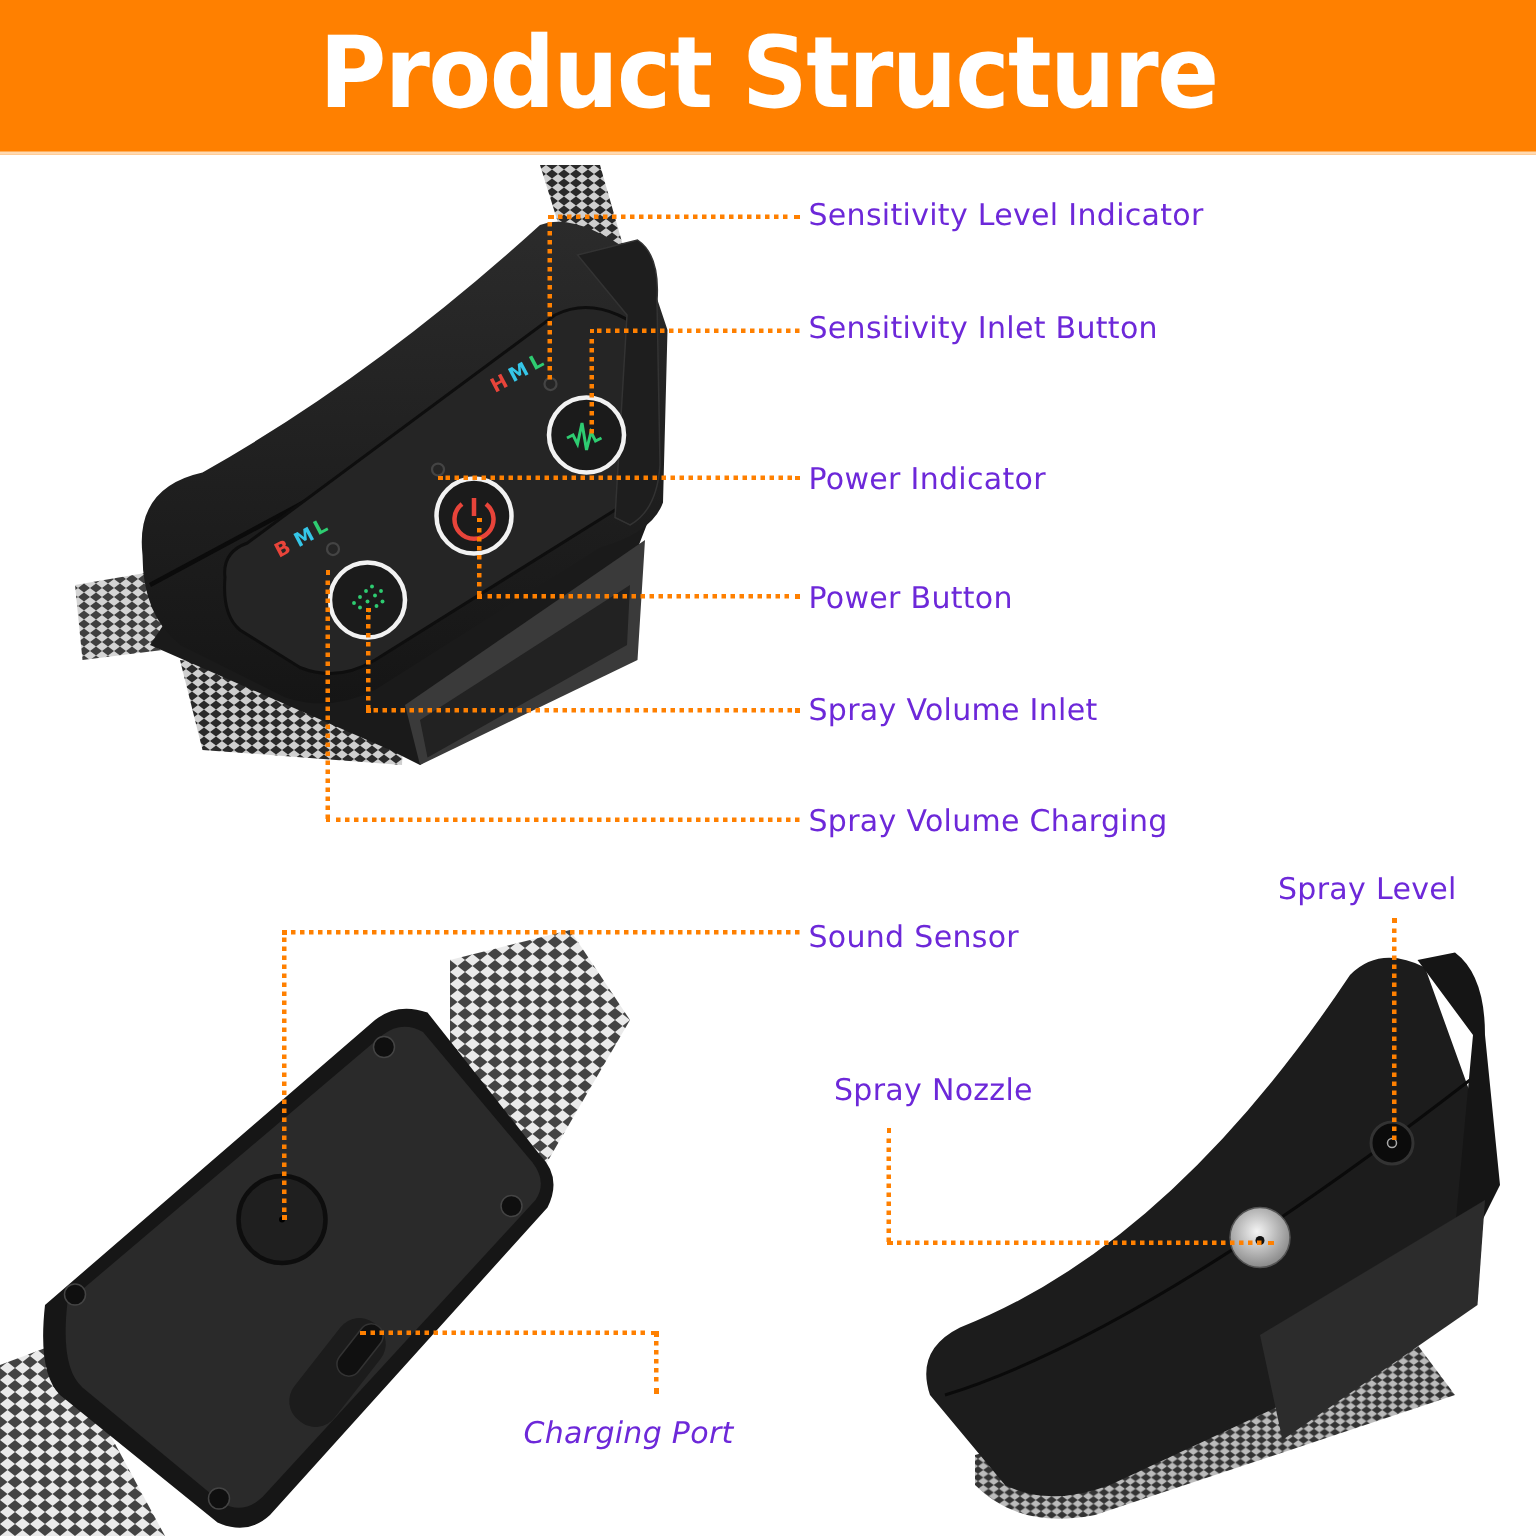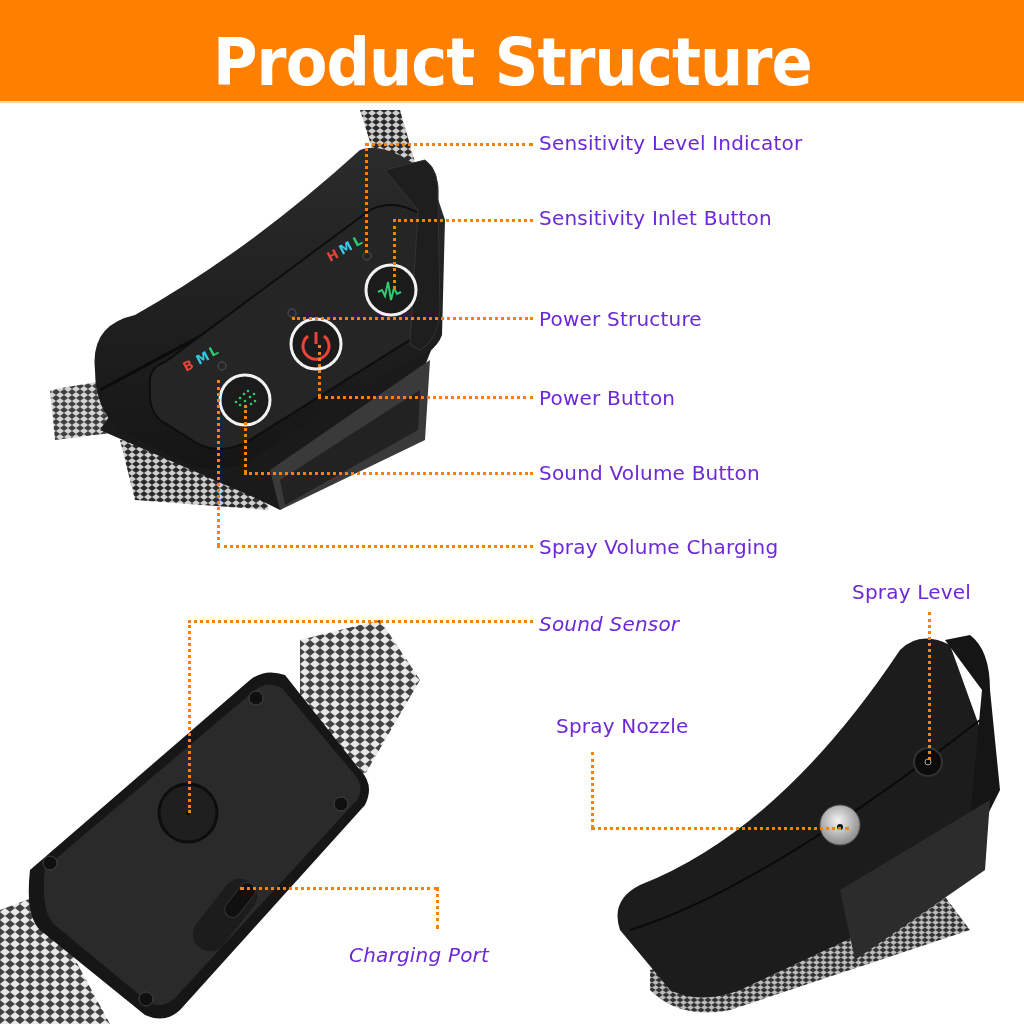--- a/index.html
+++ b/index.html
@@ -3,21 +3,21 @@
   <meta charset="utf-8">
   <style>
     html, body { margin: 0; padding: 0; }
     body {
       width: 1024px; height: 1024px; position: relative; overflow: hidden;
       background: #ffffff; font-family: "Liberation Sans", sans-serif;
     }
     .header {
       position: absolute; left: 0; top: 0; width: 1024px; height: 101px;
       background: #ff8000; border-bottom: 2px solid #ffd9b0;
-      display: flex; align-items: flex-end; justify-content: center;
+      display: flex; align-items: center; justify-content: center;
     }
     .header-title {
       color: #ffffff; font-family: "DejaVu Sans", sans-serif; font-weight: bold;
       font-size: 66px; letter-spacing: -1px; transform: scaleX(0.92); margin-top: -4px;
     }
     .label {
       position: absolute; color: #6d28d9; font-family: "DejaVu Sans", sans-serif;
       font-size: 20px; white-space: nowrap; line-height: 30px; letter-spacing: 0.2px;
     }
     .lead { position: absolute; border-color: #ff8000; border-style: dotted; border-width: 0; }
@@ -105,23 +105,23 @@
 <div class="lead h" style="left:292px;top:317px;width:241px;"></div>
 <div class="lead v" style="left:318px;top:345px;height:52px;"></div>
 <div class="lead h" style="left:318px;top:396px;width:215px;"></div>
 <div class="lead v" style="left:244px;top:405px;height:68px;"></div>
 <div class="lead h" style="left:244px;top:472px;width:289px;"></div>
 <div class="lead v" style="left:217px;top:380px;height:166px;"></div>
 <div class="lead h" style="left:217px;top:545px;width:316px;"></div>
 
 <div class="label" style="left:539px;top:128px;">Sensitivity Level Indicator</div>
 <div class="label" style="left:539px;top:203px;">Sensitivity Inlet Button</div>
-<div class="label" style="left:539px;top:304px;">Power Structure</div>
+<div class="label" style="left:539px;top:304px;">Power Indicator</div>
 <div class="label" style="left:539px;top:383px;">Power Button</div>
-<div class="label" style="left:539px;top:458px;">Sound Volume Button</div>
+<div class="label" style="left:539px;top:458px;">Spray Volume Inlet</div>
 <div class="label" style="left:539px;top:532px;">Spray Volume Charging</div>
 
 <div class="device" style="left:0px;top:620px;width:420px;height:404px;">
   <svg width="420" height="404" viewBox="0 0 420 404">
     <defs>
       <pattern id="mesh2" width="10" height="8" patternUnits="userSpaceOnUse">
         <rect width="10" height="8" fill="#222"></rect>
         <path d="M0 4 L5 0 L10 4 L5 8 Z" fill="#e6e6e6"></path>
       </pattern>
     </defs>
@@ -140,21 +140,21 @@
     <rect x="208" y="254" width="34" height="82" rx="16" transform="rotate(38 225 295)" fill="#1c1c1c"></rect>
     <rect x="232" y="260" width="16" height="40" rx="8" transform="rotate(38 240 280)" fill="#101010" stroke="#333"></rect>
   </svg>
 </div>
 
 <div class="lead h" style="left:188px;top:620px;width:345px;"></div>
 <div class="lead v" style="left:188px;top:620px;height:193px;"></div>
 <div class="lead h" style="left:240px;top:887px;width:198px;"></div>
 <div class="lead v" style="left:436px;top:887px;height:42px;"></div>
 
-<div class="label" style="left:539px;top:609px;font-style:italic;">Sound Sensor</div>
+<div class="label" style="left:539px;top:609px;">Sound Sensor</div>
 <div class="label" style="left:349px;top:940px;font-style:italic;">Charging Port</div>
 
 <div class="device" style="left:610px;top:630px;width:414px;height:394px;">
   <svg width="414" height="394" viewBox="0 0 414 394">
     <defs>
       <pattern id="mesh3" width="7" height="5" patternUnits="userSpaceOnUse">
         <rect width="7" height="5" fill="#333"></rect>
         <path d="M0 2.5 L3.5 0 L7 2.5 L3.5 5 Z" fill="#bbb"></path>
       </pattern>
       <radialGradient id="nozzle" cx="0.45" cy="0.4" r="0.6">

